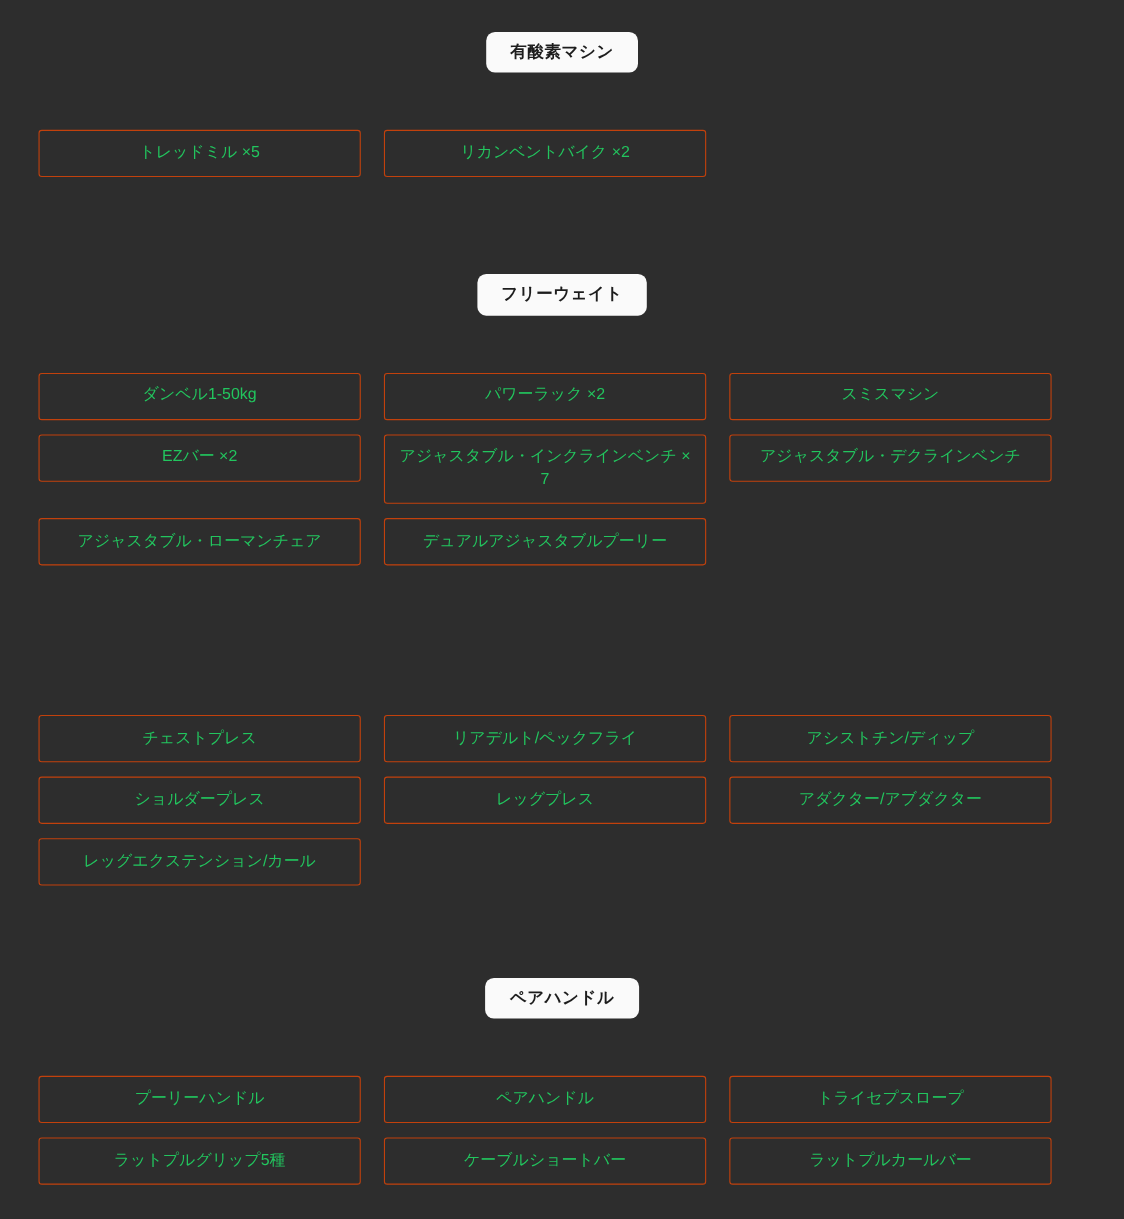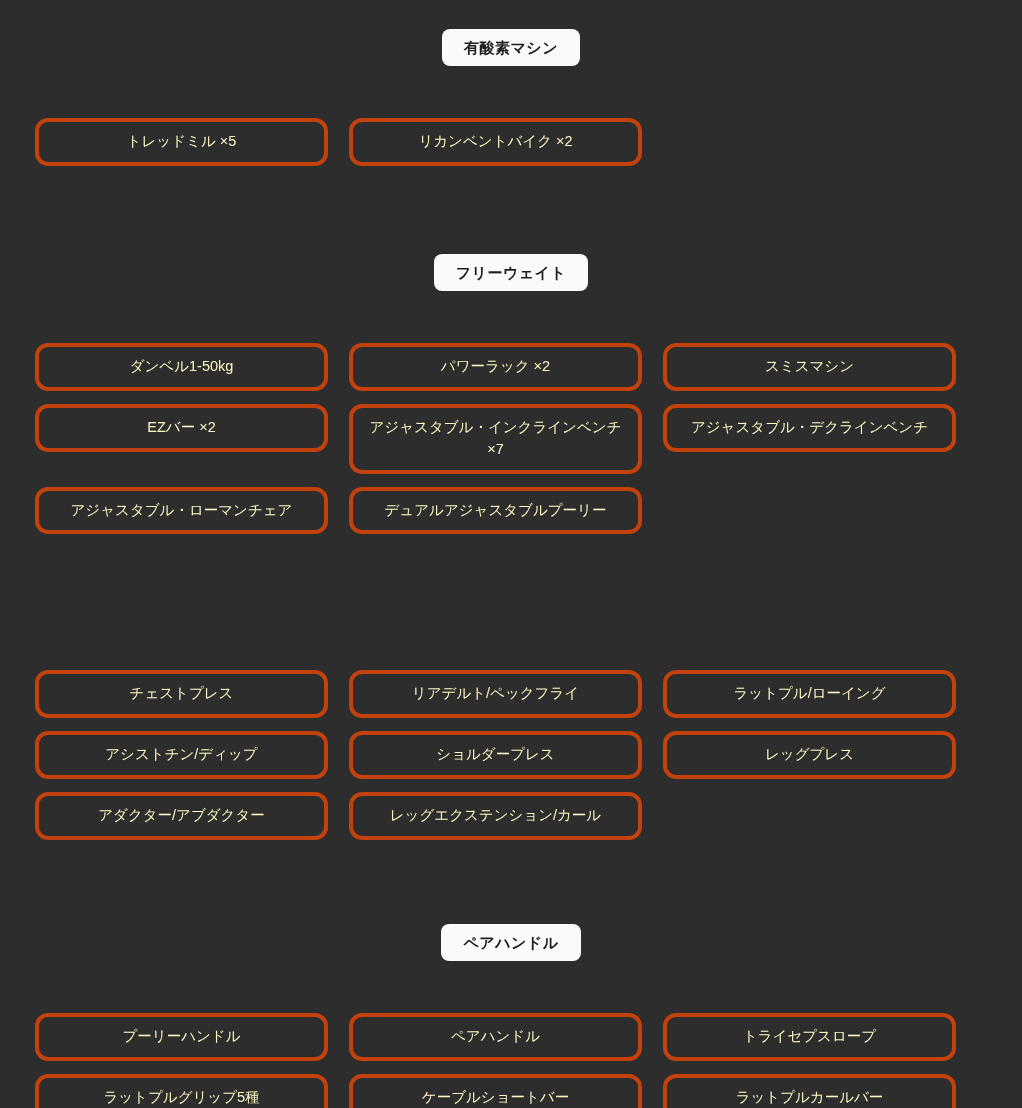--- a/index.html
+++ b/index.html
@@ -46,23 +46,23 @@
     display: grid;
     grid-template-columns: repeat(3, 293px);
     column-gap: 21px;
     row-gap: 13px;
     justify-content: start;
     padding-left: 35px;
     padding-right: 35px;
     align-items: start;
   }
   .item {
-    border: 4px solid #c2410c;
-    border-radius: 13px;
-    color: #fef9c3;
+    border: 1px solid #c2410c;
+    border-radius: 3px;
+    color: #22c55e;
     font-size: 14.5px;
     line-height: 1.5;
     min-height: 43px;
     padding: 9px 12px;
     box-sizing: border-box;
     display: flex;
     align-items: center;
     justify-content: center;
     text-align: center;
     background: transparent;
@@ -108,21 +108,20 @@
       <div class="item">デュアルアジャスタブルプーリー</div>
     </div>
   </div>
 
   <div class="section">
     <div class="sec-gap-small"></div>
     <div class="head-to-grid"></div>
     <div class="grid">
       <div class="item">チェストプレス</div>
       <div class="item">リアデルト/ペックフライ</div>
-      <div class="item">ラットプル/ローイング</div>
       <div class="item">アシストチン/ディップ</div>
       <div class="item">ショルダープレス</div>
       <div class="item">レッグプレス</div>
       <div class="item">アダクター/アブダクター</div>
       <div class="item">レッグエクステンション/カール</div>
     </div>
   </div>
 
   <div class="section">
     <div class="sec-gap-small"></div>

